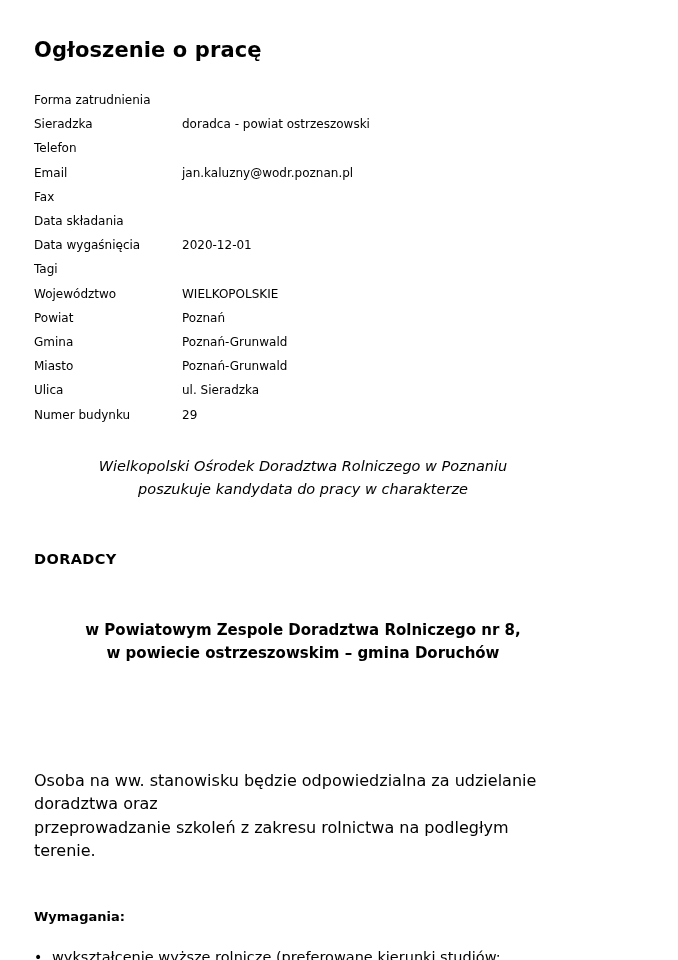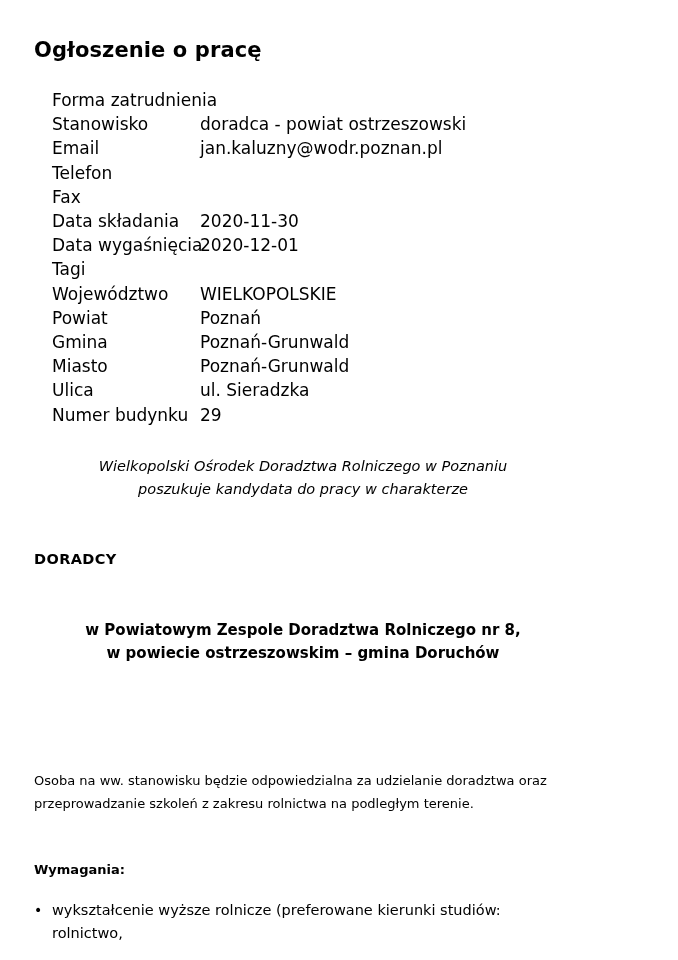--- a/index.html
+++ b/index.html
@@ -26,24 +26,23 @@
     font-weight: bold;
     margin: 8px 0 0 0;
     letter-spacing: 0.1px;
   }
   .fields {
     margin-top: 26px;
   }
   .field-row {
     display: flex;
     align-items: baseline;
-    font-size: 17px;
+    font-size: 12px;
     line-height: 24.2px;
     white-space: nowrap;
-    margin-left: 18px;
   }
   .field-label {
     width: 148px;
     flex: 0 0 148px;
   }
   .field-value {
     flex: 1 1 auto;
   }
   .center-block {
     margin-top: 28px;
@@ -66,21 +65,21 @@
     text-align: center;
     font-weight: bold;
     font-size: 15px;
     line-height: 23px;
   }
   .headline2 .line {
     display: block;
   }
   .body-para {
     margin-top: 104px;
-    font-size: 13px;
+    font-size: 16px;
     line-height: 23.5px;
   }
   .body-para .line {
     display: block;
   }
   .section-heading {
     margin-top: 46px;
     font-size: 13px;
     font-weight: bold;
   }
@@ -109,42 +108,41 @@
 
   <h1 class="doc-title">Ogłoszenie o pracę</h1>
 
   <div class="fields">
 
     <div class="field-row">
       <span class="field-label">Forma zatrudnienia</span>
     </div>
 
     <div class="field-row">
-      <span class="field-label">Stanowisko</span>
+      <span class="field-label">Sieradzka</span>
       <span class="field-value">doradca - powiat ostrzeszowski</span>
+    </div>
+
+    <div class="field-row">
+      <span class="field-label">Telefon</span>
+      <span class="field-value"></span>
     </div>
 
     <div class="field-row">
       <span class="field-label">Email</span>
       <span class="field-value">jan.kaluzny@wodr.poznan.pl</span>
     </div>
 
     <div class="field-row">
-      <span class="field-label">Telefon</span>
-      <span class="field-value"></span>
-    </div>
-
-    <div class="field-row">
       <span class="field-label">Fax</span>
       <span class="field-value"></span>
     </div>
 
     <div class="field-row">
       <span class="field-label">Data składania</span>
-      <span class="field-value">2020-11-30</span>
     </div>
 
     <div class="field-row">
       <span class="field-label">Data wygaśnięcia</span>
       <span class="field-value">2020-12-01</span>
     </div>
 
     <div class="field-row">
       <span class="field-label">Tagi</span>
       <span class="field-value"></span>

